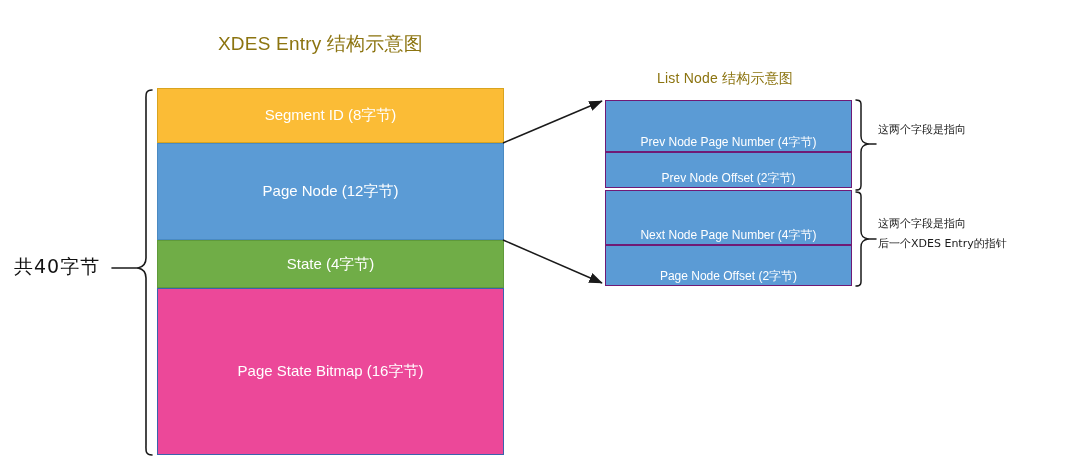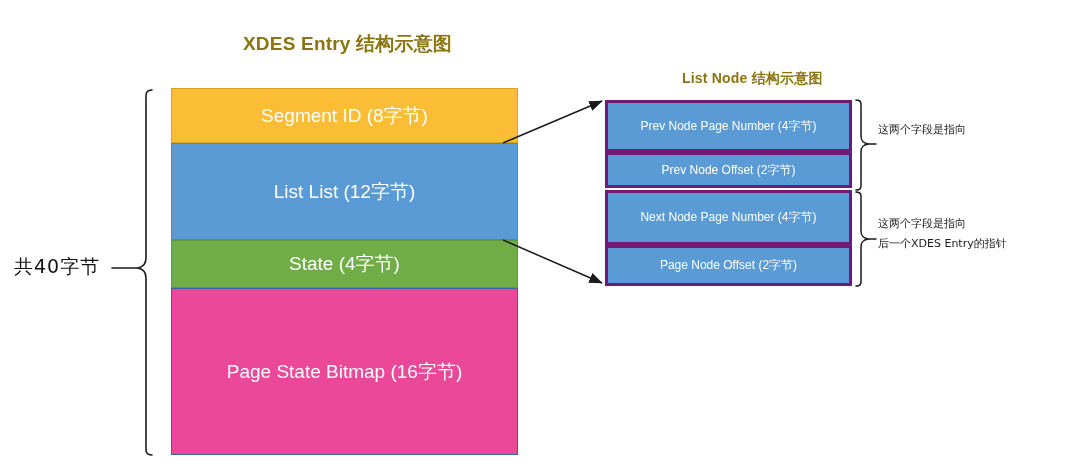--- a/index.html
+++ b/index.html
@@ -1,45 +1,45 @@
 <!DOCTYPE html>
 <html><head>
 <meta charset="utf-8">
 <style>
   html,body{margin:0;padding:0;background:#ffffff;}
   body{width:1086px;height:473px;position:relative;overflow:hidden;
        font-family:"Liberation Sans","DejaVu Sans",sans-serif;}
 
   
   .diagram-title{
-    position:absolute;color:#8C7410;font-weight:bold;
-    white-space:nowrap;letter-spacing:.2px;margin-left:25px;
+    position:absolute;color:#8C7410;font-weight:normal;
+    white-space:nowrap;letter-spacing:.2px;
   }
   #xdes-title{left:218px;top:31px;font-size:19px;}
   #listnode-title{left:657px;top:70px;font-size:14px;}
 
   
   #xdes-stack{position:absolute;left:155px;top:88px;width:347px;height:367px;}
   .xdes-row{
-    position:absolute;left:16px;width:100%;
+    position:absolute;left:2px;width:100%;
     box-sizing:border-box;
     display:flex;align-items:center;justify-content:center;
-    color:#ffffff;font-size:19px;white-space:nowrap;
+    color:#ffffff;font-size:15px;white-space:nowrap;
   }
   #row-segment{top:0;height:55px;background:#FBBC36;border:1px solid #d9a41f;}
   #row-listnode{top:55px;height:97px;background:#5B9BD5;border:1px solid #4a8ac2;}
   #row-state{top:152px;height:48px;background:#70AD47;border:1px solid #5f9a3a;}
   #row-bitmap{top:200px;height:167px;background:#4472C4;border:1px solid #3a63ad;}
 
   
   #listnode-stack{position:absolute;left:605px;top:100px;width:247px;height:186px;}
   .ln-row{
     position:absolute;left:0;width:100%;
-    box-sizing:border-box;background:#5B9BD5;border:3px solid #701a75;
-    display:flex;align-items:center;justify-content:center;
+    box-sizing:border-box;background:#5B9BD5;border:1px solid #701a75;
+    display:flex;align-items:flex-end;justify-content:center;
     color:#ffffff;font-size:12px;white-space:nowrap;
   }
   #ln-row-0{top:0px;height:52px;}
   #ln-row-1{top:52px;height:36px;}
   #ln-row-2{top:90px;height:55px;}
   #ln-row-3{top:145px;height:41px;}
 
   
   .note{
     position:absolute;color:#1a1a1a;font-size:11px;line-height:20px;
@@ -60,21 +60,21 @@
 
 <div id="xdes-title" class="diagram-title">XDES Entry 结构示意图</div>
 
 <div id="listnode-title" class="diagram-title">List Node 结构示意图</div>
 
 <div id="xdes-stack">
   <div id="row-segment" class="xdes-row" style="background: rgb(251, 188, 54);">
     <span>Segment ID (8字节)</span>
   </div>
   <div id="row-listnode" class="xdes-row" style="background: rgb(91, 155, 213);">
-    <span>List List (12字节)</span>
+    <span>Page Node (12字节)</span>
   </div>
   <div id="row-state" class="xdes-row" style="background: rgb(112, 173, 71); justify-content: center;">
     <span>State (4字节)</span>
   </div>
   <div id="row-bitmap" class="xdes-row" style="background: #ec4899; justify-content: center;">
     <span>Page State Bitmap (16字节)</span>
   </div>
 </div>
 
 <div id="total-label">共40字节</div>

